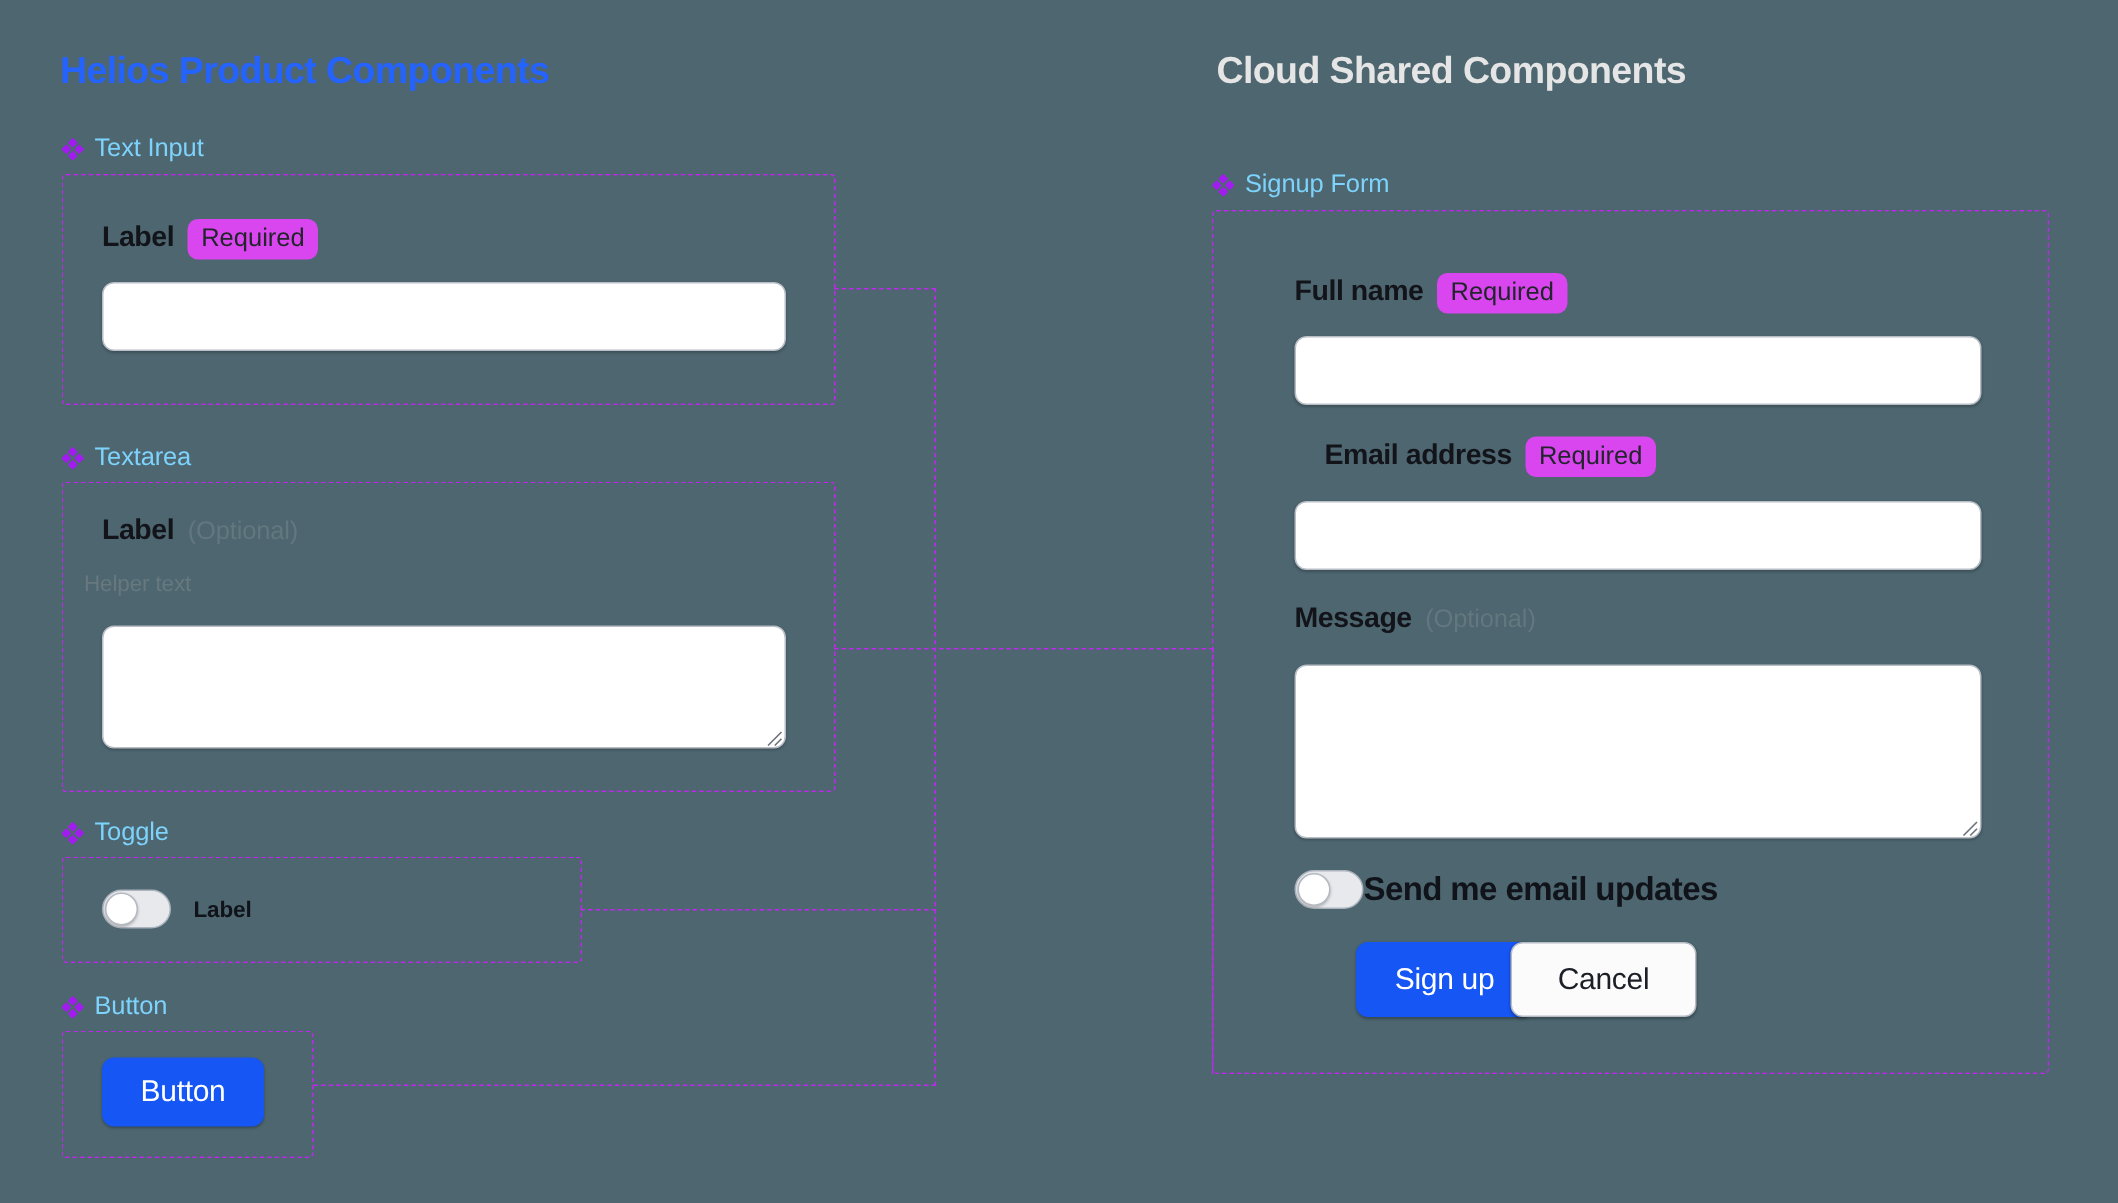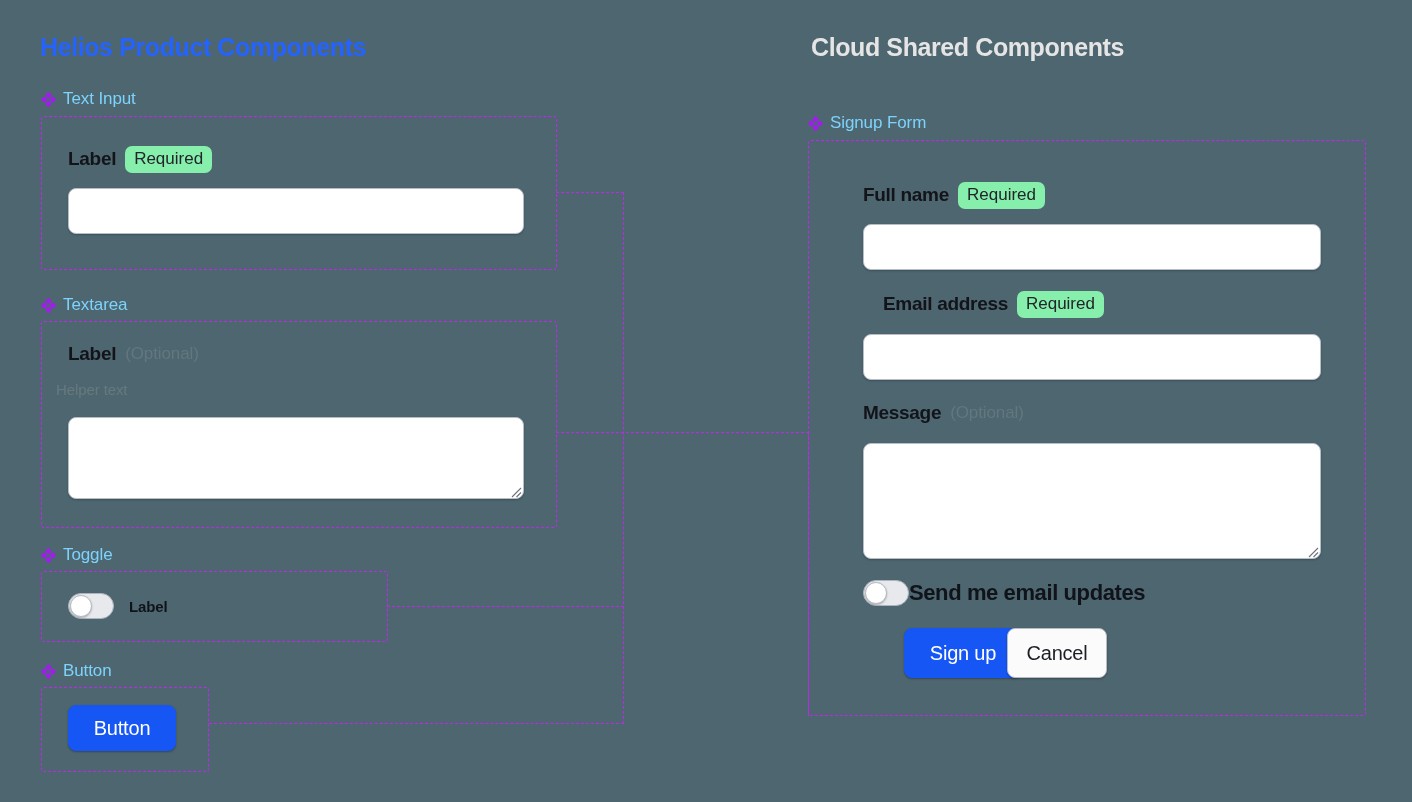--- a/index.html
+++ b/index.html
@@ -76,21 +76,21 @@
     gap: 9px;
     white-space: nowrap;
   }
   .field-label {
     font-size: 19px;
     font-weight: 700;
     color: #12141a;
     letter-spacing: -0.3px;
   }
   .badge-required {
-    background: #86efac;
+    background: #d946ef;
     color: #22252b;
     font-size: 17px;
     font-weight: 400;
     border-radius: 7px;
     padding: 3px 9px 4px 9px;
     line-height: 1.15;
   }
   .optional-note {
     font-size: 17px;
     font-weight: 400;
@@ -336,15 +336,15 @@
 
   <div class="toggle-row" style="left:863px; top:580px; ">
     <div class="toggle-track">
       <div class="toggle-knob"></div>
     </div>
     <span class="toggle-label big">Send me email updates</span>
   </div>
 
   <div class="btn btn-primary" style="left:904px; top:628px; width:118px; height:50px;">Sign up</div>
 
-  <div class="btn btn-secondary" style="left:1007px; top:628px; width:100px; height:50px;">Cancel</div>
+  <div class="btn btn-secondary" style="left:1007px; top:628px; width:124px; height:50px;">Cancel</div>
 
 </div>
 
 </body></html>

